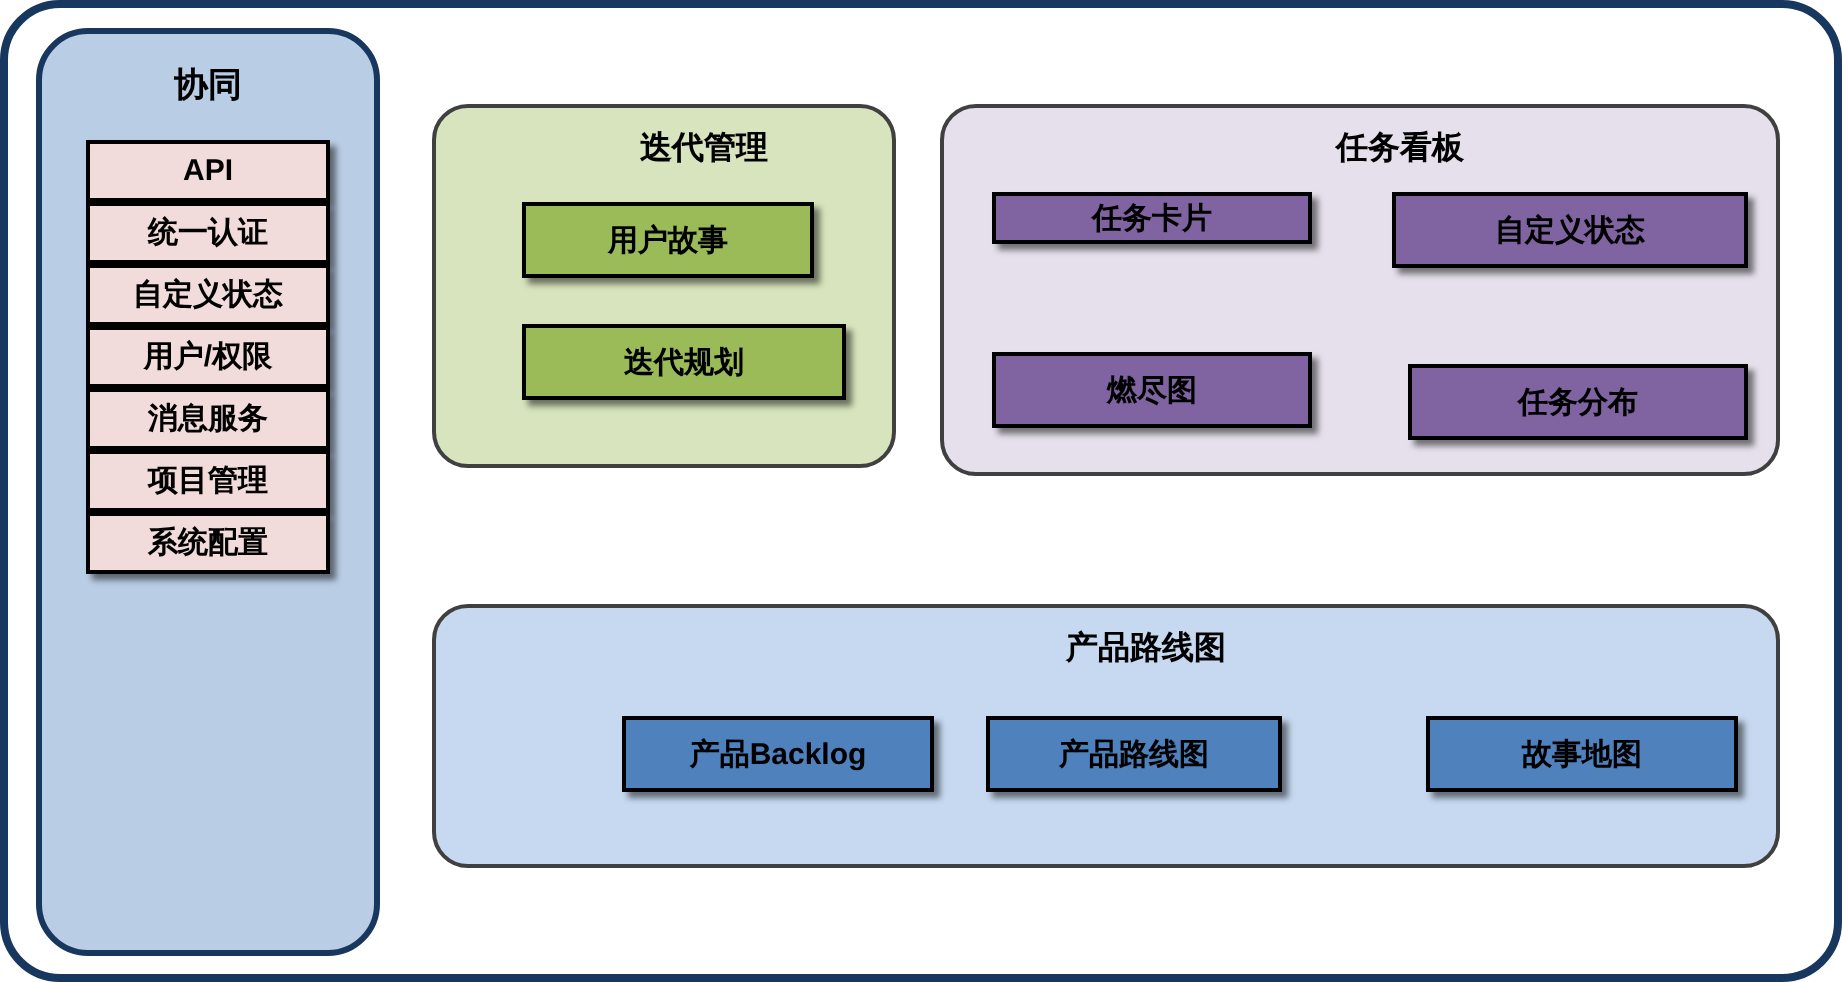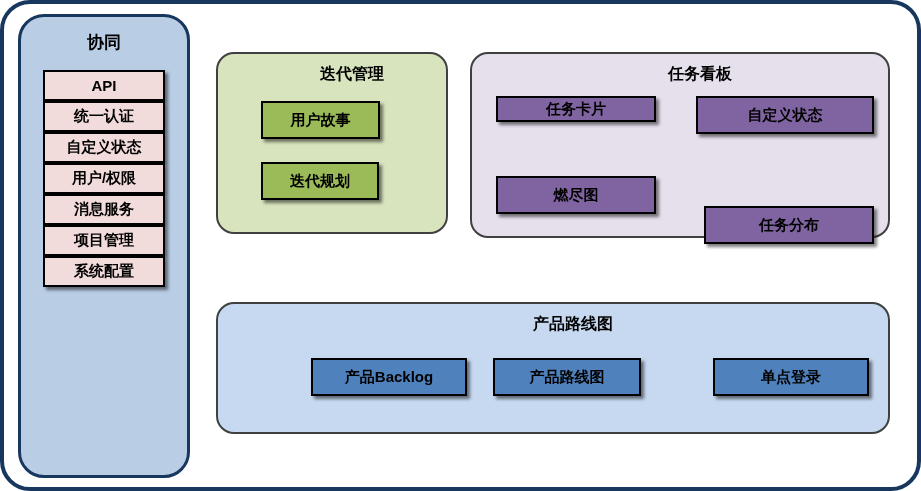--- a/index.html
+++ b/index.html
@@ -82,34 +82,34 @@
     box-shadow: 3px 3px 3px rgba(0,0,0,0.5);
   }
 
   
   .group-iteration {
     left: 212px; top: 48px;
     width: 232px; height: 182px;
     background: #D7E4BD;
   }
   .node-green { background: #9BBB59; }
-  .n-user-story   { left: 43px; top: 47px;  width: 119px; height: 38px; }
-  .n-iter-plan    { left: 43px; top: 108px; width: 118px; height: 38px; }
+  .n-user-story   { left: 43px; top: 47px;  width: 146px; height: 38px; }
+  .n-iter-plan    { left: 43px; top: 108px; width: 162px; height: 38px; }
 
   
   .group-kanban {
     left: 466px; top: 48px;
     width: 420px; height: 186px;
     background: #E5E0EC;
   }
   .node-purple { background: #8064A2; }
   .n-task-card    { left: 24px;  top: 42px;  width: 160px; height: 26px; }
   .n-custom-state { left: 224px; top: 42px;  width: 178px; height: 38px; }
   .n-burndown     { left: 24px;  top: 122px; width: 160px; height: 38px; }
-  .n-task-dist    { left: 232px; top: 128px; width: 170px; height: 38px; margin-top: 24px; }
+  .n-task-dist    { left: 232px; top: 128px; width: 170px; height: 38px; }
 
   
   .group-requirement {
     left: 212px; top: 298px;
     width: 674px; height: 132px;
     background: #C6D9F1;
   }
   .node-blue { background: #4F81BD; }
   .n-backlog   { left: 56px;  top: 54px; width: 156px; height: 38px; margin-left: 37px; }
   .n-roadmap   { left: 275px; top: 54px; width: 148px; height: 38px; }
@@ -144,16 +144,16 @@
     <div class="node node-purple n-task-card">任务卡片</div>
     <div class="node node-purple n-custom-state">自定义状态</div>
     <div class="node node-purple n-burndown">燃尽图</div>
     <div class="node node-purple n-task-dist">任务分布</div>
   </div>
 
   <div class="group group-requirement">
     <div class="group-title">产品路线图</div>
     <div class="node node-blue n-backlog">产品Backlog</div>
     <div class="node node-blue n-roadmap">产品路线图</div>
-    <div class="node node-blue n-story-map">单点登录</div>
+    <div class="node node-blue n-story-map">故事地图</div>
   </div>
 
 </div>
 
 </body></html>

